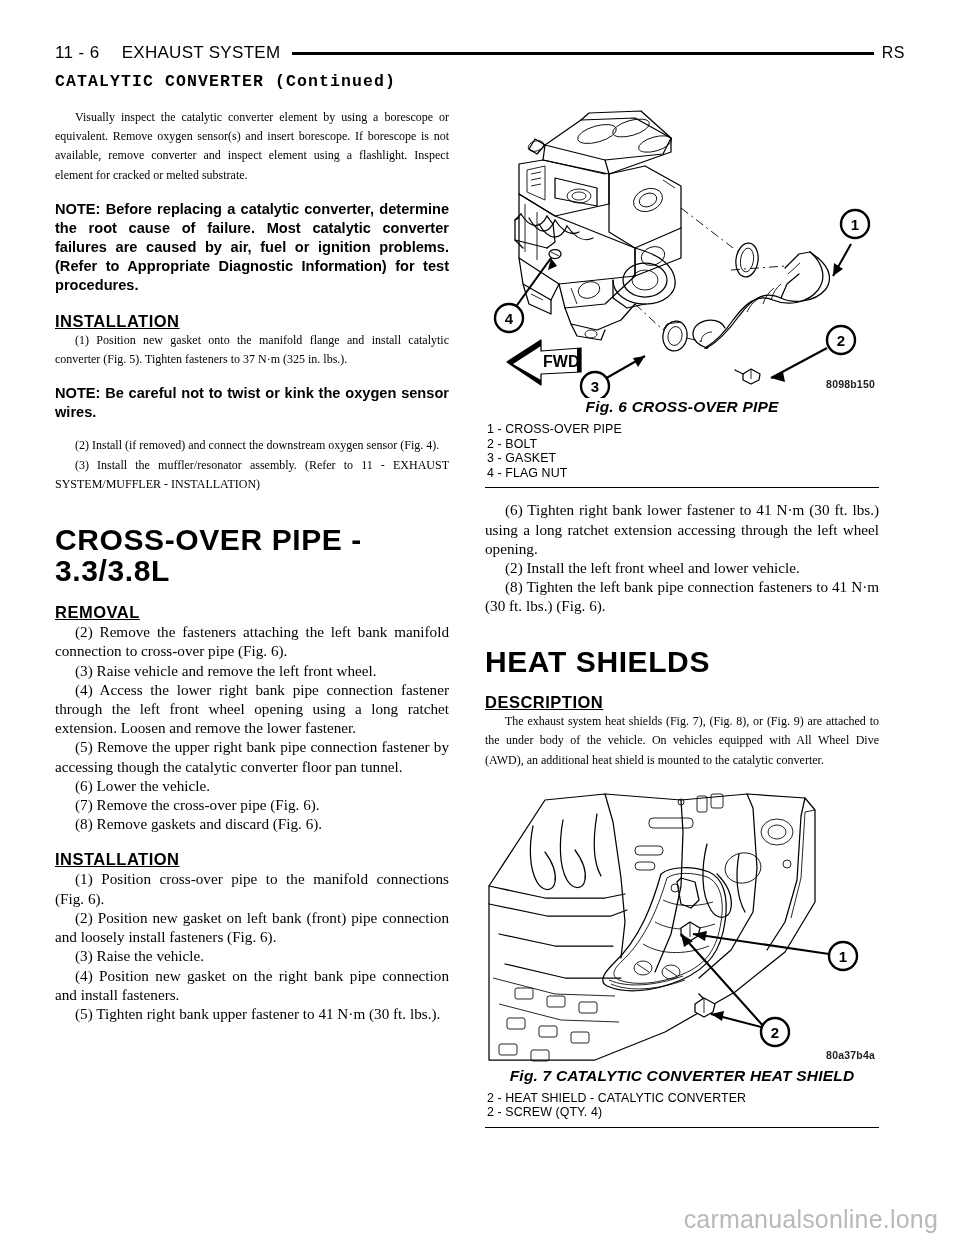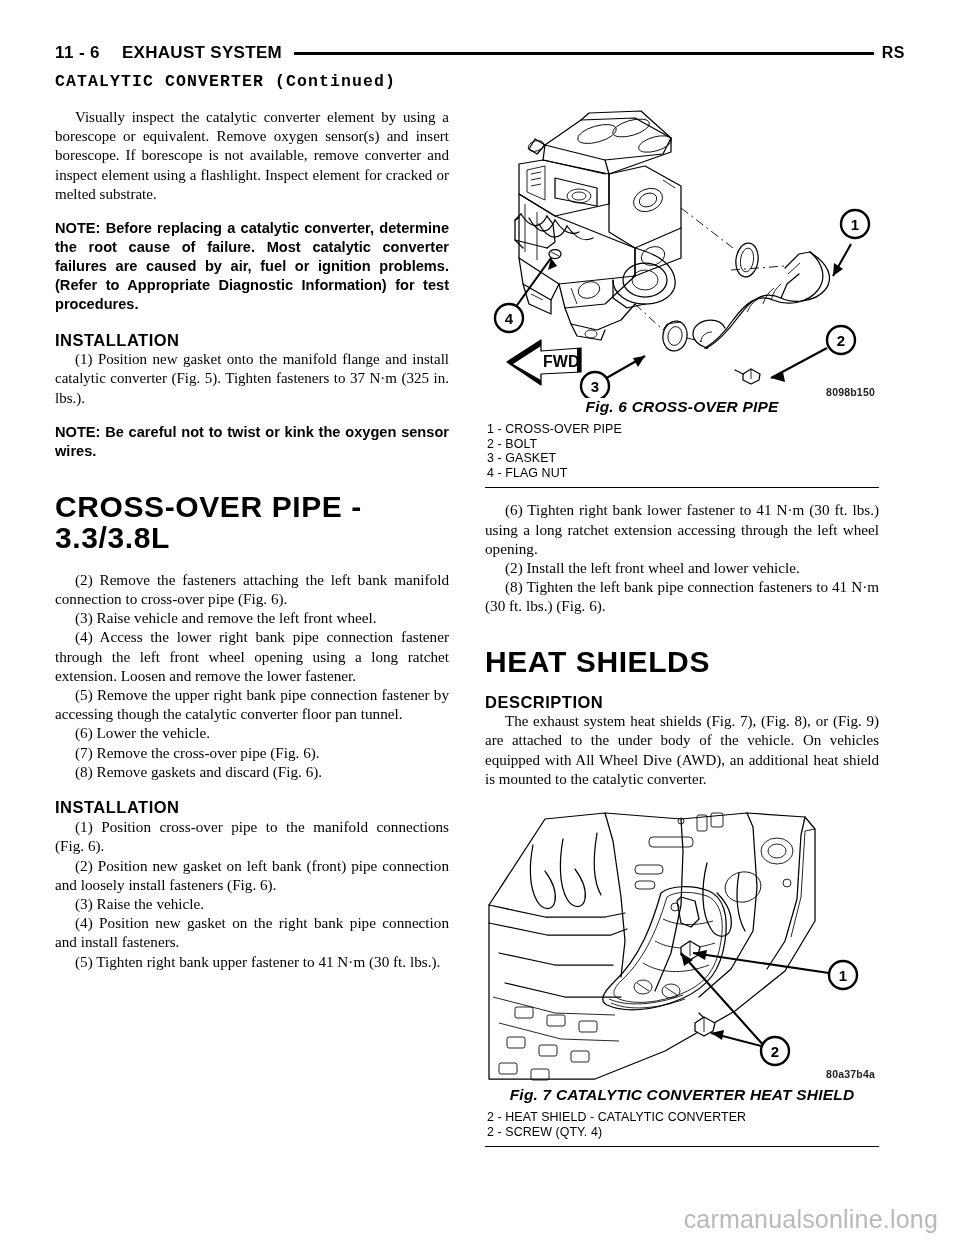--- a/index.html
+++ b/index.html
@@ -19,21 +19,21 @@
   .page { position: absolute; inset: 0; }
 
   
   .runhead {
     position: absolute;
     left: 55px; right: 55px; top: 40px;
     height: 26px;
     display: flex;
     align-items: center;
     font-family: "Liberation Sans", sans-serif;
-    font-weight: bold;
+    font-weight: normal;
   }
   .runhead .folio {
     font-size: 17px;
     letter-spacing: .4px;
     white-space: nowrap;
   }
   .runhead .secname {
     font-size: 17px;
     letter-spacing: .3px;
     margin-left: 22px;
@@ -64,21 +64,21 @@
   .col {
     position: absolute;
     top: 108px;
     width: 394px;
   }
   .col-left  { left: 55px; }
   .col-right { left: 485px; }
 
   p.body {
     margin: 0 0 0 0;
-    font-size: 15px;
+    font-size: 12px;
     line-height: 19.2px;
     text-align: justify;
     text-indent: 20px;
     hyphens: none;
   }
   p.gap { margin-top: 14px; }
 
   p.note {
     margin: 15px 0 0 0;
     font-family: "Liberation Sans", sans-serif;
@@ -97,20 +97,21 @@
     margin: 30px 0 16px 0;
     line-height: 1.05;
   }
   h2.sub {
     font-family: "Liberation Sans", sans-serif;
     font-weight: bold;
     font-size: 16.5px;
     letter-spacing: .5px;
     margin: 17px 0 1px 0;
     line-height: 1.1;
+    text-decoration: underline;
   }
   h2.sub.first { margin-top: 0; }
 
   ol.steps { margin: 0; padding: 0; list-style: none; }
   ol.steps li {
     font-size: 15.2px;
     line-height: 19.2px;
     text-align: justify;
     text-indent: 20px;
     hyphens: none;
@@ -206,23 +207,26 @@
 
     <p class="body">Visually inspect the catalytic converter element by using a borescope or equivalent. Remove oxygen sensor(s) and insert borescope. If borescope is not available, remove converter and inspect element using a flashlight. Inspect element for cracked or melted substrate.</p>
 
     <p class="note">NOTE: Before replacing a catalytic converter, determine the root cause of failure. Most catalytic converter failures are caused by air, fuel or ignition problems. (Refer to Appropriate Diagnostic Information) for test procedures.</p>
 
     <h2 class="sub">INSTALLATION</h2>
     <p class="body">(1) Position new gasket onto the manifold flange and install catalytic converter (Fig. 5). Tighten fasteners to 37 N·m (325 in. lbs.).</p>
 
     <p class="note">NOTE: Be careful not to twist or kink the oxygen sensor wires.</p>
 
+    <p class="body gap">(2) Install (if removed) and connect the downstream oxygen sensor (Fig. 4).</p>
+    <p class="body">(3) Install the muffler/resonator assembly. (Refer to 11 - EXHAUST SYSTEM/MUFFLER - INSTALLATION)</p>
 
     <h1 class="major">CROSS-OVER PIPE - 3.3/3.8L</h1>
 
+    <h2 class="sub first">REMOVAL</h2>
     <ol class="steps">
       <li>(2) Remove the fasteners attaching the left bank manifold connection to cross-over pipe (Fig. 6).</li>
       <li>(3) Raise vehicle and remove the left front wheel.</li>
       <li>(4) Access the lower right bank pipe connection fastener through the left front wheel opening using a long ratchet extension. Loosen and remove the lower fastener.</li>
       <li>(5) Remove the upper right bank pipe connection fastener by accessing though the catalytic converter floor pan tunnel.</li>
       <li>(6) Lower the vehicle.</li>
       <li>(7) Remove the cross-over pipe (Fig. 6).</li>
       <li>(8) Remove gaskets and discard (Fig. 6).</li>
     </ol>
 
@@ -366,21 +370,21 @@
             <circle class="calloutC" cx="110" cy="278" r="14"></circle>
             <text class="calloutT" x="110" y="284">3</text>
           </g>
           <g>
             <path class="ln-h" d="M30 200 L66 150"></path>
             <path class="fillk" d="M66 150 l-3 12 l9 -4 Z"></path>
             <circle class="calloutC" cx="24" cy="210" r="14"></circle>
             <text class="calloutT" x="24" y="216">4</text>
           </g>
         </svg>
-        <span class="artcode" style="right:4px; bottom:0;text-align:right;">8098b150</span>
+        <span class="artcode" style="right:4px; bottom:8px;text-align:right;">8098b150</span>
       </div>
       <figcaption class="figcap">Fig. 6 CROSS-OVER PIPE</figcaption>
       <ul class="legend">
         <li>1 - CROSS-OVER PIPE</li>
         <li>2 - BOLT</li>
         <li>3 - GASKET</li>
         <li>4 - FLAG NUT</li>
       </ul>
       <hr class="figrule">
     </figure>

